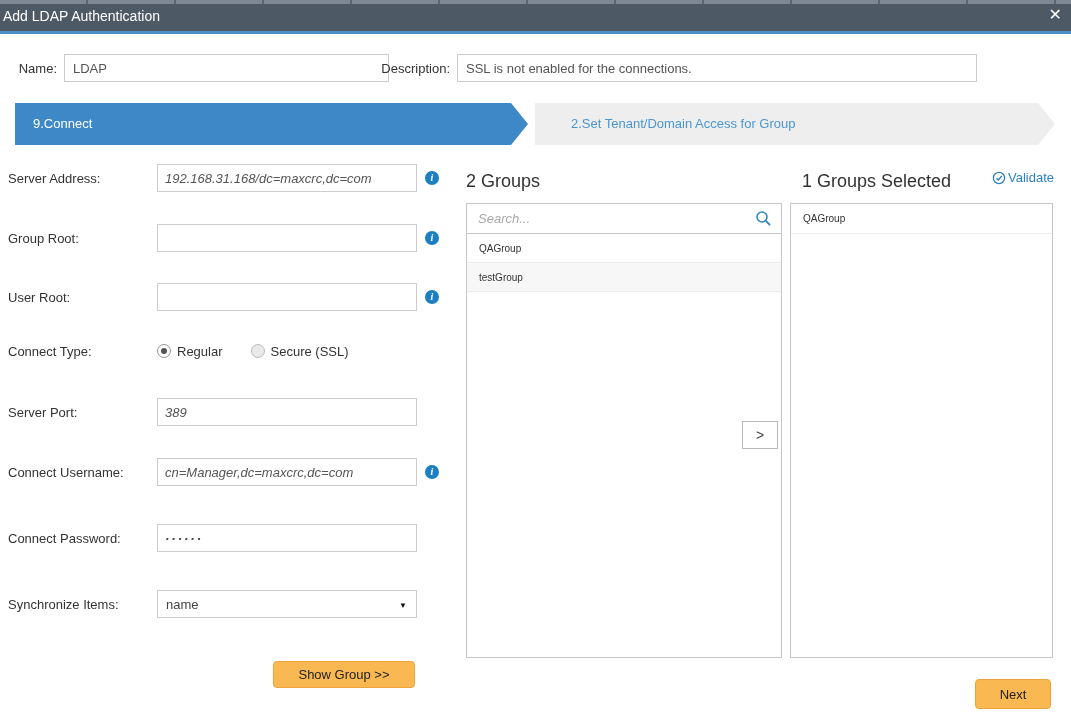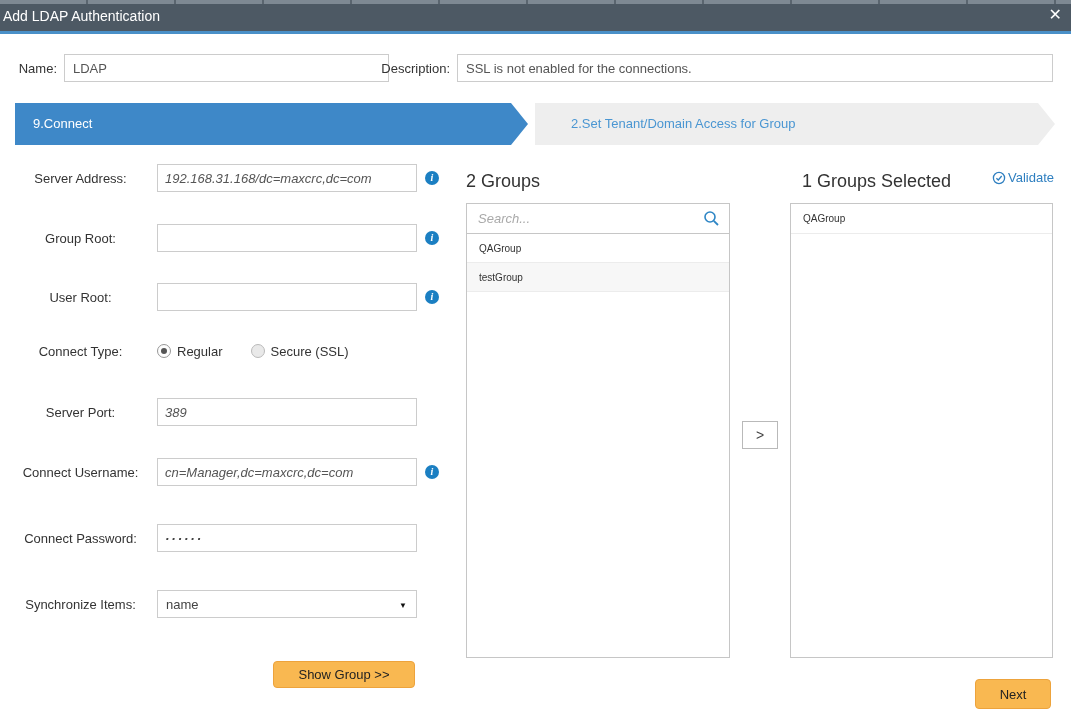--- a/index.html
+++ b/index.html
@@ -17,31 +17,31 @@
   .close-btn { position:absolute; right:9px; top:5px; font-size:16px; color:#ffffff; cursor:pointer; line-height:20px; }
   .accent-line { position:absolute; left:0; top:31px; width:1071px; height:3px; background:#4a90c8; }
 
   
   .hdr-label { position:absolute; font-size:13px; color:#333; top:61px; }
   .hdr-input { position:absolute; top:54px; height:28px; border:1px solid #cccccc; padding:0 8px;
     font-size:13px; color:#555; font-family:"Liberation Sans", sans-serif; outline:none; }
   #name-label { left:8px; width:49px; text-align:right; }
   #name-input { left:64px; width:325px; }
   #desc-label { left:378px; width:72px; text-align:right; }
-  #desc-input { left:457px; width:596px; }
+  #desc-input { left:457px; width:520px; }
 
   
   .step { position:absolute; top:103px; height:42px; line-height:42px; font-size:13px;
     clip-path:polygon(0 0, calc(100% - 17px) 0, 100% 50%, calc(100% - 17px) 100%, 0 100%); cursor:pointer; }
   .step-1 { left:15px; width:513px; background:#3e88c8; color:#ffffff; padding-left:18px; }
   .step-2 { left:535px; width:520px; background:#eeeeee; color:#4a96d2; padding-left:36px; }
 
   
   .frow { position:absolute; left:8px; display:flex; align-items:center; height:28px; }
-  .flabel { width:145px; text-align:center; margin-right:4px; font-size:13px; color:#333; }
+  .flabel { width:145px; text-align:left; margin-right:4px; font-size:13px; color:#333; }
   .finput { width:260px; height:28px; border:1px solid #cccccc; padding:0 7px; font-size:13px;
     color:#555; font-family:"Liberation Sans", sans-serif; outline:none;font-style:italic; }
   .pw { letter-spacing:2px; font-weight:bold; color:#444; }
   .info-icon { margin-left:8px; width:14px; height:14px; border-radius:50%; background:#1b7fc2;
     color:#fff; font-size:10px; font-weight:bold; text-align:center; line-height:14px;
     font-family:"Liberation Serif", serif; font-style:italic; cursor:pointer; flex:0 0 auto; }
 
   .radio-group { display:flex; align-items:center; gap:6px; }
   .radio { width:14px; height:14px; border-radius:50%; border:1px solid #979797; background:#fdfdfd; position:relative; cursor:pointer; flex:0 0 auto; }
   .radio.sel::after { content:""; position:absolute; left:3px; top:3px; right:3px; bottom:3px; background:#555; border-radius:50%; }
@@ -56,21 +56,21 @@
     font-size:13px; color:#222; font-family:"Liberation Sans", sans-serif; cursor:pointer;text-align:center; }
   #show-group-btn { left:273px; top:661px; width:142px; height:27px; }
   #next-btn { left:975px; top:679px; width:76px; height:30px; }
 
   
   .panel-header { position:absolute; top:171px; font-size:18px; color:#333; }
   #groups-header { left:466px; }
   #selected-header { left:790px;margin-left:12px; }
 
   .listbox { position:absolute; top:203px; height:455px; border:1px solid #c6c6c6; background:#fff; }
-  #groups-listbox { left:466px; width:264px; }
+  #groups-listbox { left:466px; width:316px; }
   #selected-listbox { left:790px; width:263px; }
 
   .search-row { height:30px; border-bottom:1px solid #c6c6c6; display:flex; align-items:center; padding:0 9px; }
   .search-row input { flex:1; border:none; outline:none; font-size:13px; color:#666;
     font-family:"Liberation Sans", sans-serif; background:transparent; }
   .search-row input::placeholder { color:#a9a9a9; font-style:italic; }
   .search-svg { flex:0 0 auto; cursor:pointer; }
 
   .list-row { height:29px; line-height:29px; padding-left:12px; font-size:10px; color:#333;
     border-bottom:1px solid #ececec; cursor:pointer; }

